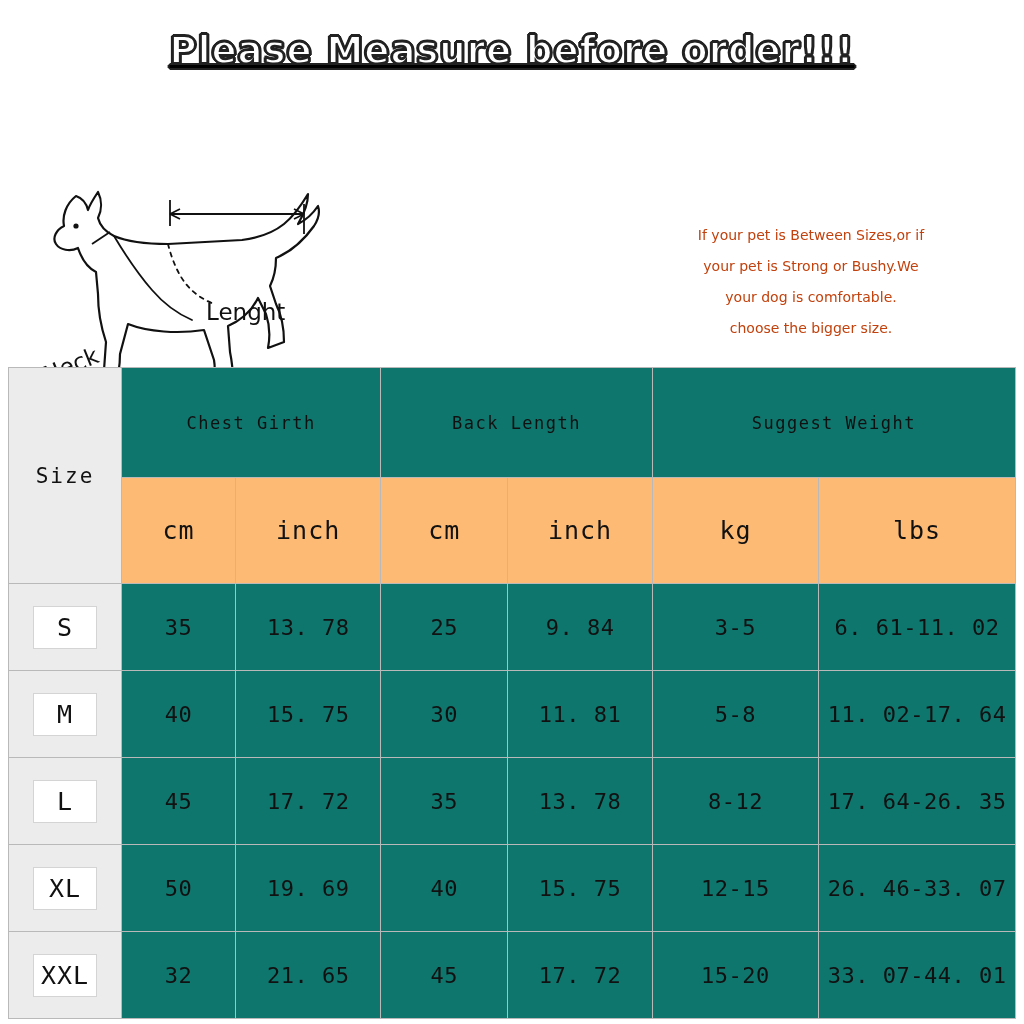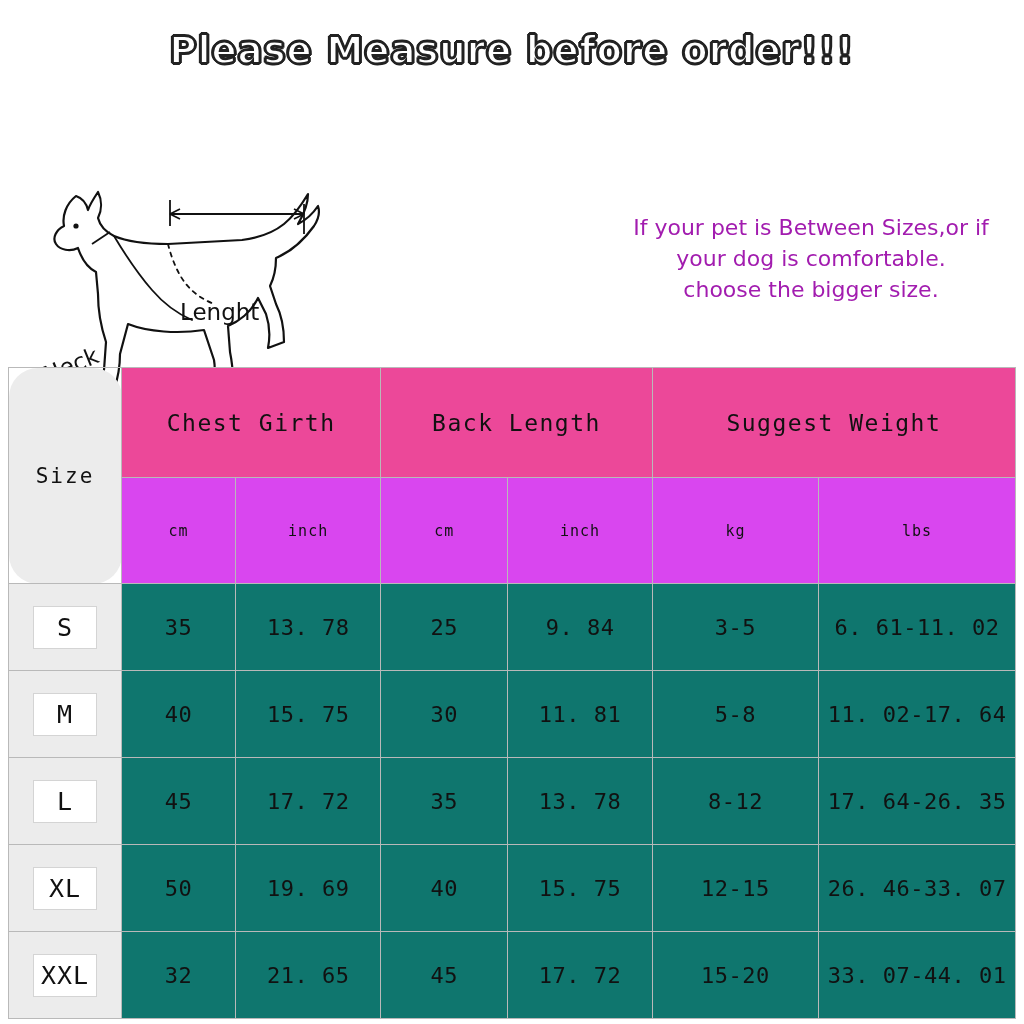--- a/index.html
+++ b/index.html
@@ -11,20 +11,21 @@
     height: 1024px;
     background: #ffffff;
     font-family: "Liberation Serif", serif;
     overflow: hidden;
   }
   .page {
     position: relative;
     width: 1024px;
     height: 984px;
     box-sizing: border-box;
+    text-decoration: underline;
   }
 
   
   .title {
     text-align: center;
     font-family: "DejaVu Sans", sans-serif;
     font-weight: 700;
     font-size: 37px;
     letter-spacing: 1px;
     color: #ffffff;
@@ -52,33 +53,33 @@
   .dog-wrap svg {
     display: block;
   }
   .label {
     position: absolute;
     font-family: "DejaVu Sans", sans-serif;
     font-size: 23px;
     color: #111111;
   }
   .label-neck { left: 24px; top: 188px; transform: rotate(-22deg); }
-  .label-length { left: 162px; top: 135px; }
+  .label-length { left: 188px; top: 135px; }
   .label-chest { left: 166px; top: 265px; transform: rotate(-12deg); }
 
   .note {
     position: absolute;
     right: 28px;
-    top: 138px;
+    top: 146px;
     width: 370px;
     text-align: center;
     font-family: "DejaVu Sans", sans-serif;
-    font-size: 22px;
+    font-size: 14px;
     line-height: 31px;
-    color: #a21caf;
+    color: #c2410c;
   }
 
   
   .table-wrap {
     position: absolute;
     left: 8px;
     top: 367px;
     width: 1008px;
   }
   table.size-table {
@@ -87,35 +88,34 @@
     table-layout: fixed;
   }
   table.size-table td {
     border: 1px solid #b9b9b9;
     text-align: center;
     vertical-align: middle;
     font-family: "DejaVu Sans Mono", monospace;
     color: #111111;
   }
   .hdr {
-    background: #ec4899;
-    font-size: 23px;
+    background: #0f766e;
+    font-size: 17px;
     letter-spacing: 1.5px;
   }
   .sub {
-    background: #d946ef;
-    font-size: 15px;
+    background: #fdba74;
+    font-size: 25px;
     letter-spacing: 1px;
     height: 103px;
   }
   .size-cell {
     background: #ececec;
     font-size: 21px;
     letter-spacing: 2px;
-    border-radius: 29px;
   }
   .grp { height: 107px; }
   .body-row td { height: 84px; background: #0f766e; font-size: 22px; letter-spacing: 0.5px; }
   .size-badge {
     display: inline-block;
     min-width: 58px;
     padding: 6px 2px;
     background: #ffffff;
     border: 1px solid #d4d4d4;
     font-size: 25px;
@@ -179,20 +179,21 @@
           <path d="M92 68 l-18 12"></path>
         </g>
       </svg>
       <span class="label label-neck">Neck</span>
       <span class="label label-length">Lenght</span>
       <span class="label label-chest">Chest</span>
     </div>
 
     <div class="note">
       <div>If your pet is Between Sizes,or if</div>
+      <div>your pet is Strong or Bushy.We</div>
       <div>your dog is comfortable.</div>
       <div>choose the bigger size.</div>
     </div>
   </div>
 
   <div class="table-wrap">
     <table class="size-table">
       <colgroup>
         <col class="col-size">
           <col class="col-a">

